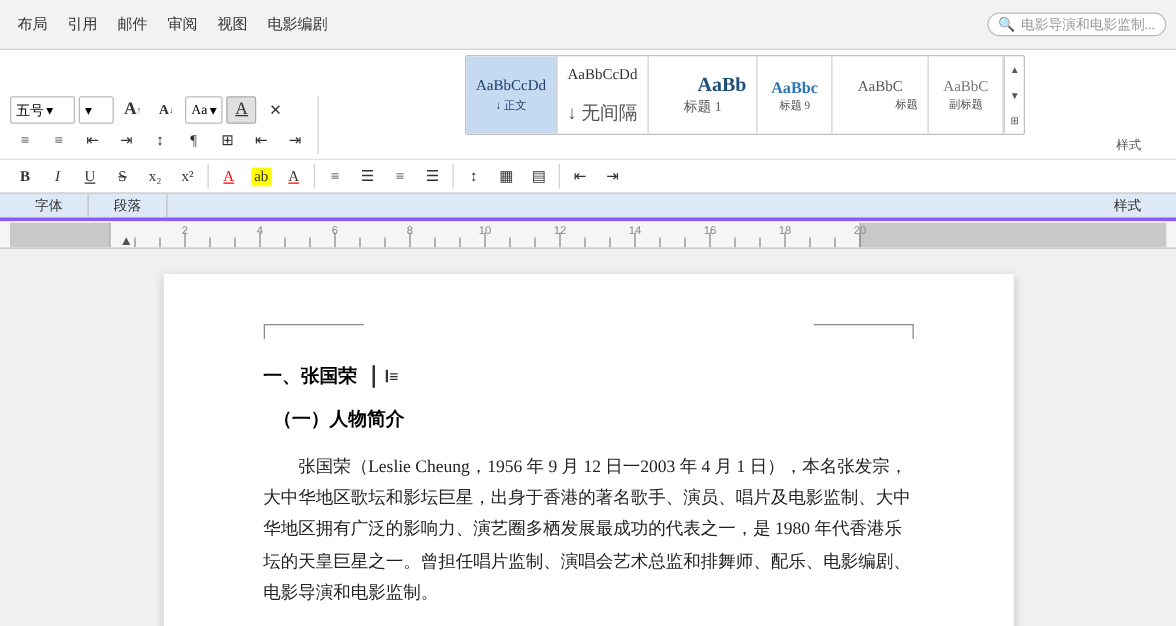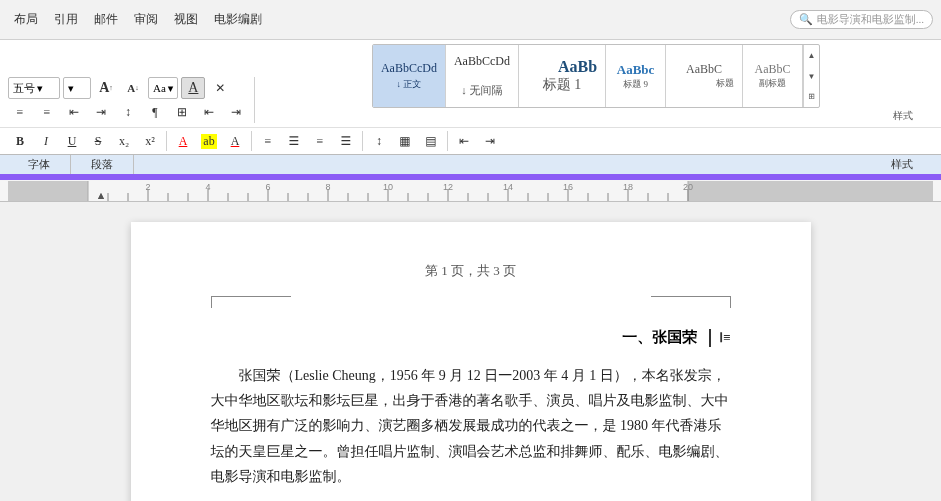--- a/index.html
+++ b/index.html
@@ -102,21 +102,21 @@
       align-items: center;
       justify-content: center;
       cursor: pointer;
       font-size: 8px;
       color: #555;
     }
 
     
     .section-bar {
       background: #dde9f7;
-      border-bottom: 6px solid #8b5cf6;
+      border-bottom: 3px solid #8b5cf6;
       display: flex;
       padding: 0 8px;
     }
     .section-label {
       font-size: 11px;
       color: #333;
       padding: 2px 20px;
       border-right: 1px solid #c0c0c0;
     }
     .section-label:last-child { border-right: none; }
@@ -157,21 +157,20 @@
       text-align: center;
       margin-bottom: 16px;
     }
     .doc-heading1 {
       font-size: 15px;
       font-weight: bold;
       margin-bottom: 16px;
       display: flex;
       align-items: center;
       gap: 8px;
-      justify-content: flex-end;
     }
     .cursor-placeholder {
       display: inline-block;
       width: 2px;
       height: 18px;
       background: #333;
       vertical-align: middle;
       margin-left: 4px;
     }
     .doc-heading2 {
@@ -284,26 +283,26 @@
       <div style="display:flex; align-items:stretch; height:64px; border:1px solid #c0c0c0; border-radius:2px; overflow:hidden; background:white;">
 
         <div class="style-item active" style="background:#c5d9f1; border-right:1px solid #d0d0d0; flex-direction:column; justify-content:center; align-items:center;">
           <div class="style-preview" style="font-size:12px; color:#1a3c6b;">AaBbCcDd</div>
           <div class="style-label" style="color:#1a3c6b;"></div>
           <div style="font-size:9px; color:#1a3c6b;">↓ 正文</div>
         </div>
 
         <div class="style-item" style="border-right:1px solid #d0d0d0;">
           <div class="style-preview" style="font-size:12px;">AaBbCcDd</div>
-          <div style="font-size:11px; color:#555;margin-top:14px;">↓ 无间隔</div>
+          <div style="font-size:15px; color:#555;margin-top:14px;">↓ 无间隔</div>
         </div>
 
         <div class="style-item" style="border-right:1px solid #d0d0d0;">
           <div class="style-preview" style="font-size:16px; font-weight:bold; color:#1f4e79;margin-left:31px;">AaBb</div>
-          <div style="font-size:14px; color:#555;">标题 1</div>
+          <div style="font-size:11px; color:#555;">标题 1</div>
         </div>
 
         <div class="style-item" style="border-right:1px solid #d0d0d0;">
           <div class="style-preview" style="font-size:13px; font-weight:bold; color:#2e75b6;">AaBbc</div>
           <div style="font-size:9px; color:#555;">标题 9</div>
         </div>
 
         <div class="style-item" style="border-right:1px solid #d0d0d0;">
           <div class="style-preview" style="font-size:12px; color:#555;">AaBbC</div>
           <div style="font-size:9px; color:#555;margin-left:42px;">标题</div>
@@ -445,33 +444,33 @@
     </g>
 
     <polygon points="90,18 96,18 93,12" fill="#555"></polygon>
     <polygon points="90,20 96,20 93,14" fill="#555" transform="translate(0,-2)"></polygon>
   </svg>
 </div>
 
 <div class="doc-area">
   <div class="page">
 
-    <div class="page-number">
-      <span>第 1 页，共 3 页</span>
-    </div>
 
     <div style="display:flex; justify-content:space-between; margin-bottom:20px;">
       <div style="width:80px; border-top:1px solid #888; border-left:1px solid #888; height:12px;"></div>
       <div style="width:80px; border-top:1px solid #888; border-right:1px solid #888; height:12px;"></div>
     </div>
 
     <div class="doc-heading1">
       <span>一、张国荣</span>
       <span class="cursor-placeholder"></span>
       <span style="font-size:13px; color:#333;">Ⅰ≡</span>
     </div>
 
+    <div class="doc-heading2">
+      <span>（一）人物简介</span>
+    </div>
 
     <div class="doc-paragraph">
       <span>张国荣（Leslie Cheung，1956 年 9 月 12 日一2003 年 4 月 1 日），本名张发宗，大中华地区歌坛和影坛巨星，出身于香港的著名歌手、演员、唱片及电影监制、大中华地区拥有广泛的影响力、演艺圈多栖发展最成功的代表之一，是 1980 年代香港乐坛的天皇巨星之一。曾担任唱片监制、演唱会艺术总监和排舞师、配乐、电影编剧、电影导演和电影监制。</span>
     </div>
   </div>
 </div>
 
 </body></html>

